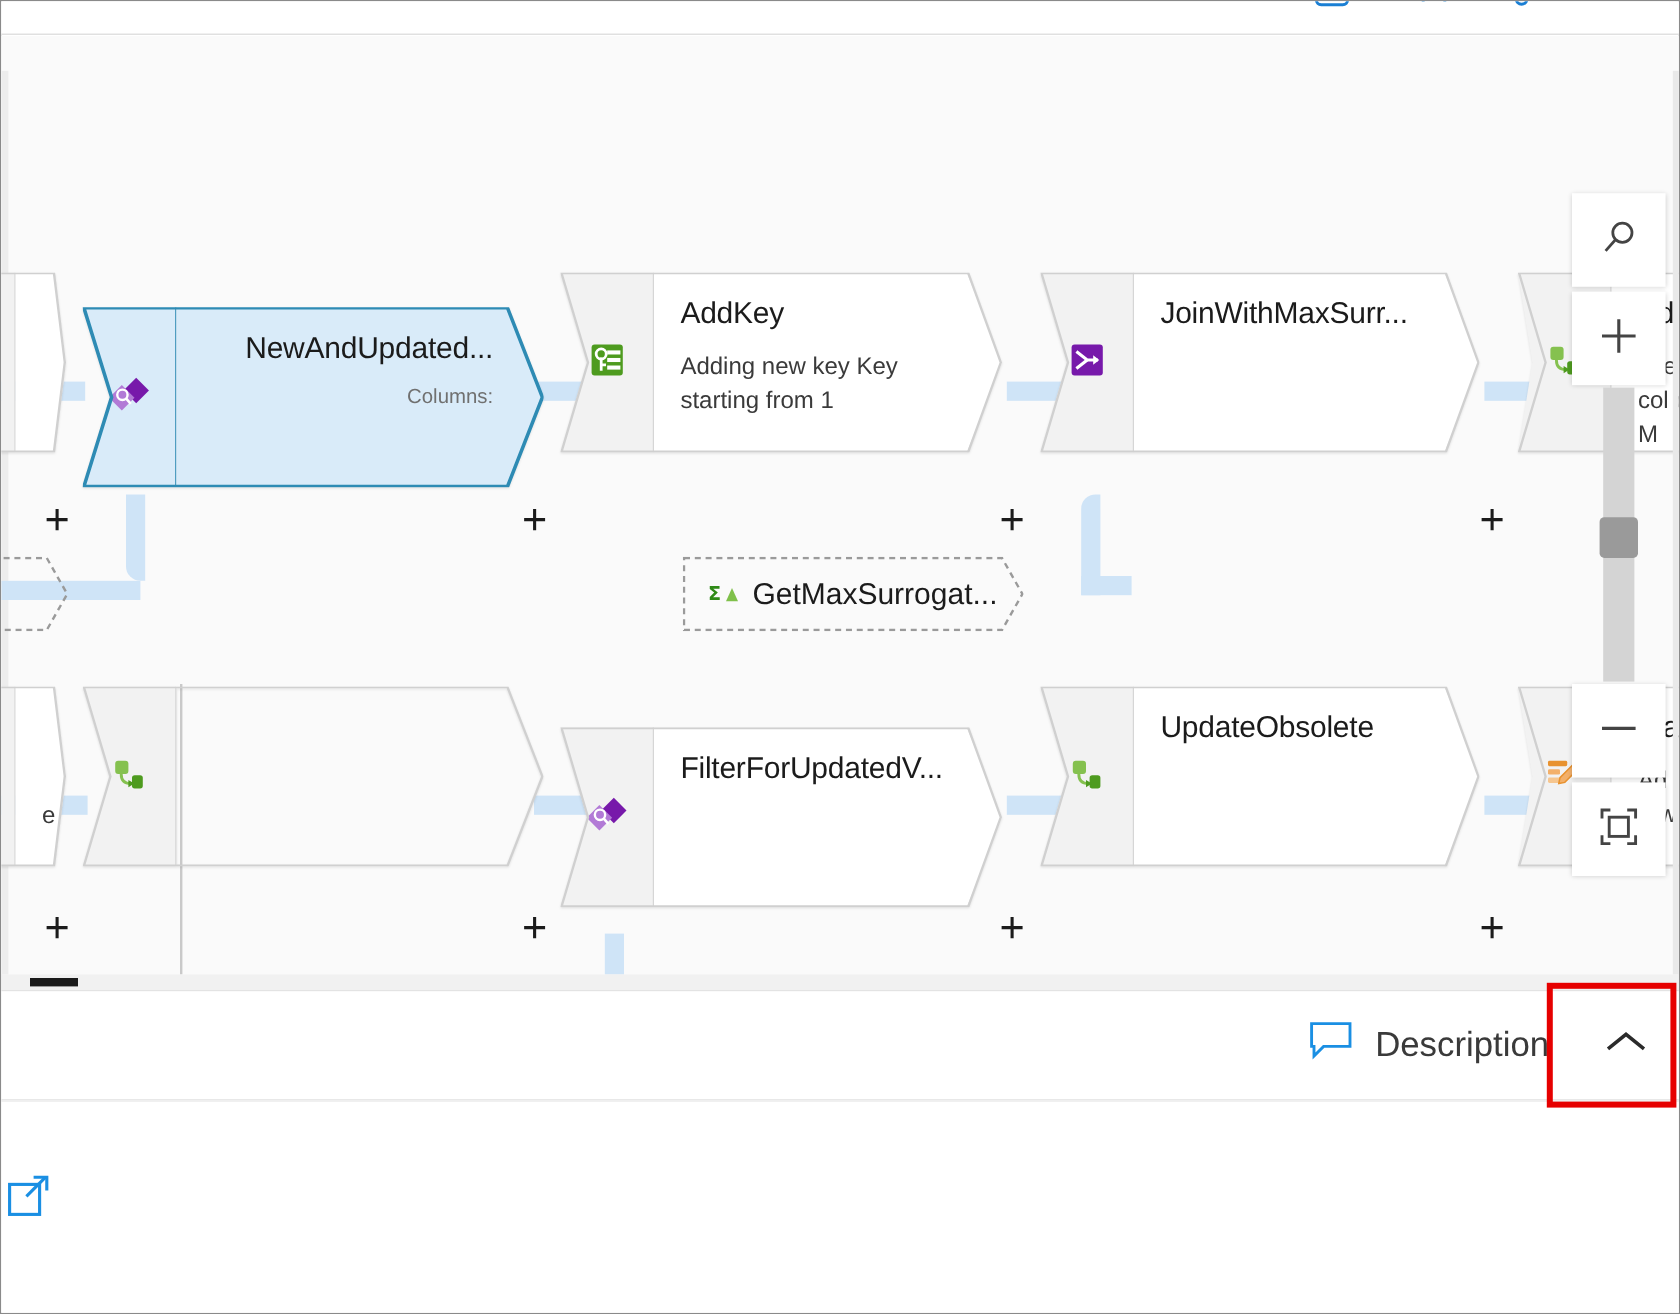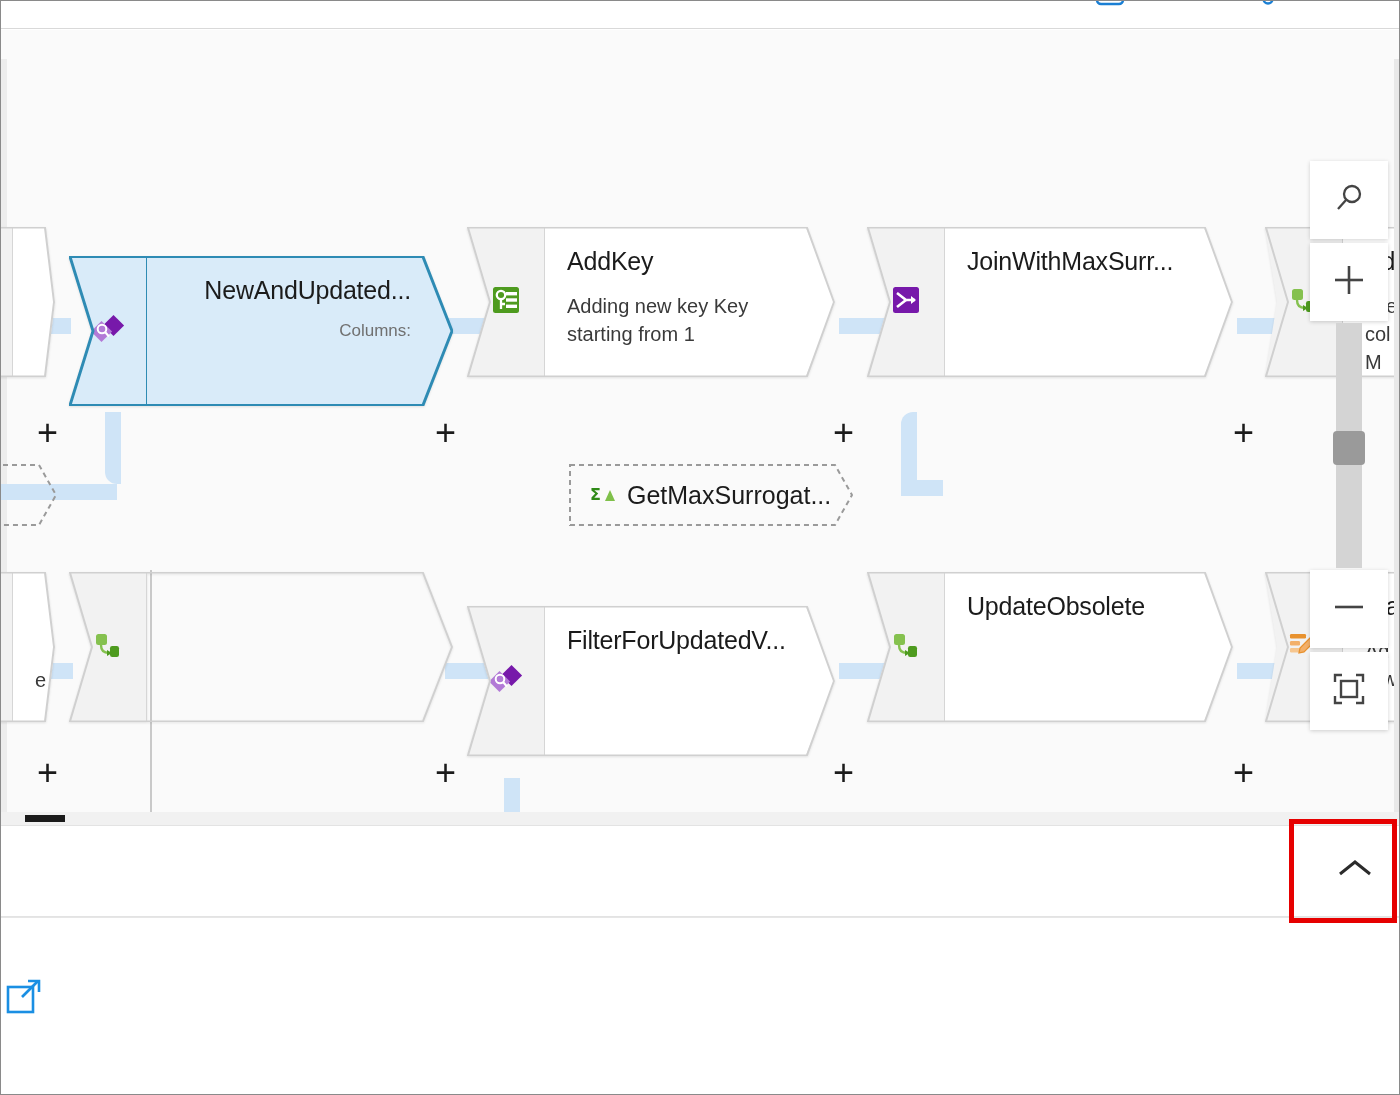--- a/index.html
+++ b/index.html
@@ -556,20 +556,28 @@
       </div>
     </div>
 
     <div class="vscroll-right"></div>
   </div>
 
   <div class="hscroll-track"></div>
   <div class="hscroll-thumb"></div>
 
   <div class="desc-bar">
+    <div class="desc-label">
+      <span class="icn">
+        <svg width="38" height="34" viewBox="0 0 38 34" fill="none" stroke="#1a8fe3" stroke-width="2.4">
+          <path d="M3 3 H35 V22 H13 L5 30 V22 H3 Z"></path>
+        </svg>
+      </span>
+      <span>Description</span>
+    </div>
     <div class="desc-chevron-btn">
       <span class="icn">
         <svg width="46" height="30" viewBox="0 0 46 30" fill="none" stroke="#2b2b2b" stroke-width="3">
           <path d="M8 20 L23 8 L38 20"></path>
         </svg>
       </span>
     </div>
   </div>
 
   <div class="red-box"></div>

